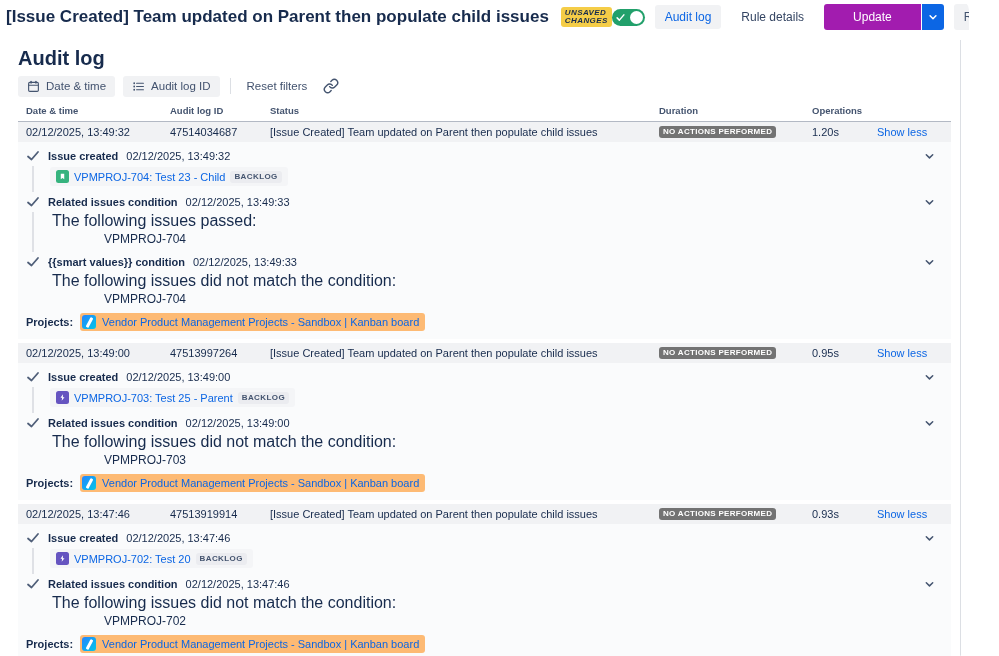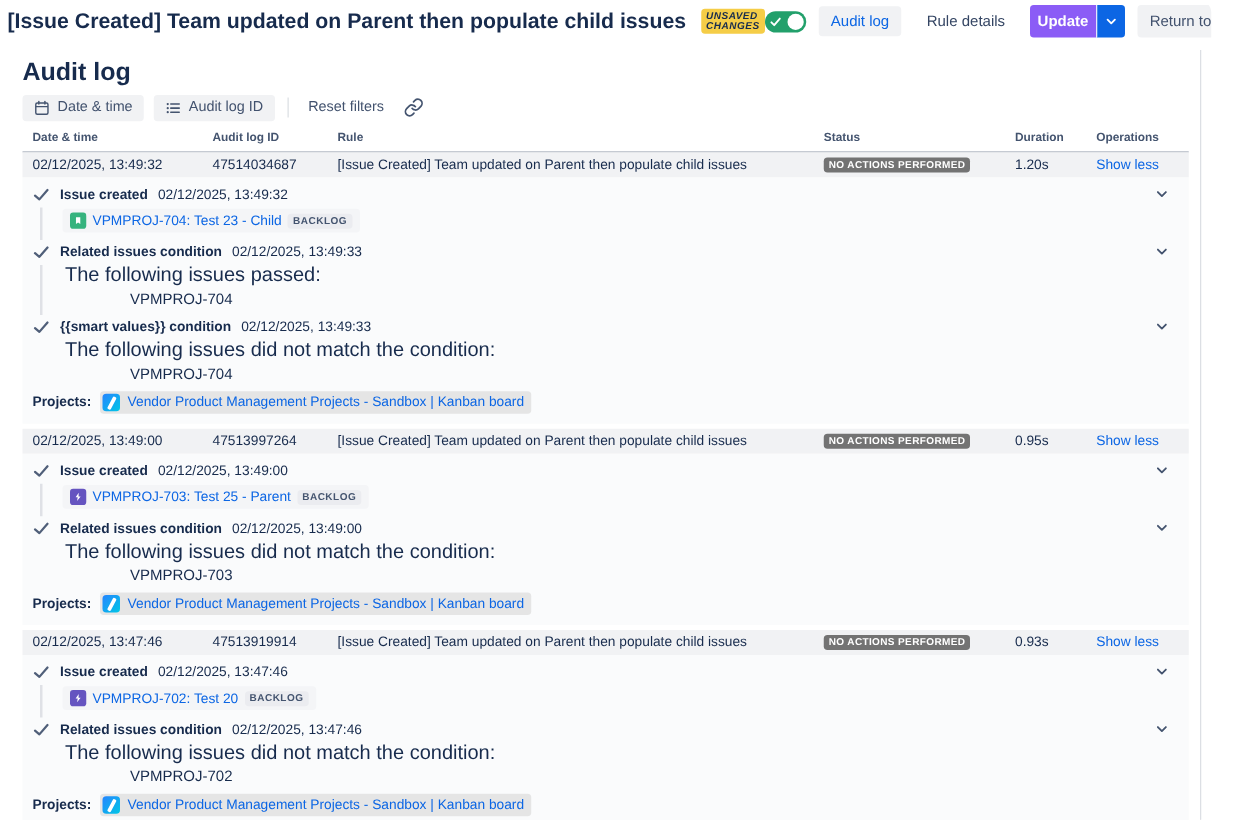--- a/index.html
+++ b/index.html
@@ -14,22 +14,22 @@
     padding:2px 4px; border-radius:3px; line-height:1; }
   .lz-unsaved { background:#F5CD47; color:#172B4D; margin-left:12px;font-style:italic; }
   .topbar-right { margin-left:auto; display:flex; align-items:center; gap:10px; padding-right:0; }
   .toggle { position:relative; width:33px; height:17px; border-radius:9px; background:#22A06B; cursor:pointer; }
   .toggle .knob { position:absolute; top:2px; right:2px; width:13px; height:13px; border-radius:50%; background:#fff; }
   .toggle svg { position:absolute; left:4px; top:4px; }
   .nav-btn { font-size:12px; padding:5px 10px; border-radius:3px; cursor:pointer; white-space:nowrap; }
   .nav-audit { background:#F1F2F4; color:#0C66E4; font-weight:500; }
   .nav-rule { color:#344563; }
   .split { display:flex; }
-  .btn-update { background:#8b5cf6; color:#fff; font-size:12px; font-weight:700;
-    padding:6px 6px; border-radius:3px 0 0 3px; cursor:pointer; }
+  .btn-update { background:#a21caf; color:#fff; font-size:12px; font-weight:400;
+    padding:6px 29px; border-radius:3px 0 0 3px; cursor:pointer; }
   .btn-update-caret { background:#0C66E4; border-left:1px solid #fff; padding:6px 6px;
     border-radius:0 3px 3px 0; display:flex; align-items:center; cursor:pointer; }
   .btn-return { background:#F1F2F4; color:#42526E; font-size:12px; font-weight:500;
     padding:6px 10px; border-radius:3px; cursor:pointer; white-space:nowrap; }
 
   
   .main { padding:0 18px; }
   .page-title { font-size:20px; font-weight:bold; margin:13px 0 5px 0; }
   .filter-row { display:flex; align-items:center; gap:8px; height:22px; }
   .filter-btn { display:inline-flex; align-items:center; gap:6px; background:#F1F2F4; color:#42526E;
@@ -68,21 +68,21 @@
   .item-caret { position:absolute; right:8px; top:0; cursor:pointer; }
   .issue-chip { display:inline-flex; align-items:center; gap:5px; margin:4px 0 0 24px;
     background:#F4F5F7; border-radius:3px; padding:3px 6px; }
   .issue-link { font-size:11px; color:#0C66E4; cursor:pointer; }
   .lz-backlog { background:#EBECF0; color:#44546F; }
   .detail-line1 { font-size:16px; margin:3px 0 0 26px; }
   .detail-line2 { font-size:12px; margin:2px 0 0 78px; }
 
   .projects-row { display:flex; align-items:center; gap:7px; margin-top:7px; }
   .projects-label { font-size:11px; font-weight:bold; }
-  .project-chip { display:inline-flex; align-items:center; gap:6px; background:#e5e5e5;
+  .project-chip { display:inline-flex; align-items:center; gap:6px; background:#fdba74;
     border-radius:3px; padding:2px 6px 2px 2px; cursor:pointer; }
   .proj-avatar { position:relative; width:14px; height:14px; border-radius:3px; overflow:hidden;
     background:linear-gradient(135deg,#2684FF 0%,#00C7E6 100%); }
   .proj-avatar .slash { position:absolute; left:6px; top:2px; width:3px; height:11px;
     background:#fff; transform:rotate(28deg); border-radius:1px; }
   .project-link { font-size:11px; color:#0C66E4; }
 
   .type-icon { width:13px; height:13px; border-radius:2.5px; display:inline-flex;
     align-items:center; justify-content:center; flex:none; }
   .type-story { background:#36B37E; }
@@ -152,21 +152,20 @@
           <path d="M10 13a5 5 0 0 0 7.54.54l3-3a5 5 0 0 0-7.07-7.07l-1.72 1.71" fill="none" stroke="#44546F" stroke-width="2.1" stroke-linecap="round"></path>
           <path d="M14 11a5 5 0 0 0-7.54-.54l-3 3a5 5 0 0 0 7.07 7.07l1.71-1.71" fill="none" stroke="#44546F" stroke-width="2.1" stroke-linecap="round"></path>
         </svg>
       </span>
     </div>
 
 
     <div class="grid table-header">
       <span>Date &amp; time</span>
       <span>Audit log ID</span>
-      <span>Rule</span>
       <span>Status</span>
       <span>Duration</span>
       <span>Operations</span>
     </div>
 
     <div class="entry-card">
       <div class="grid entry-header">
         <span>02/12/2025, 13:49:32</span>
         <span>47514034687</span>
         <span>[Issue Created] Team updated on Parent then populate child issues</span>

